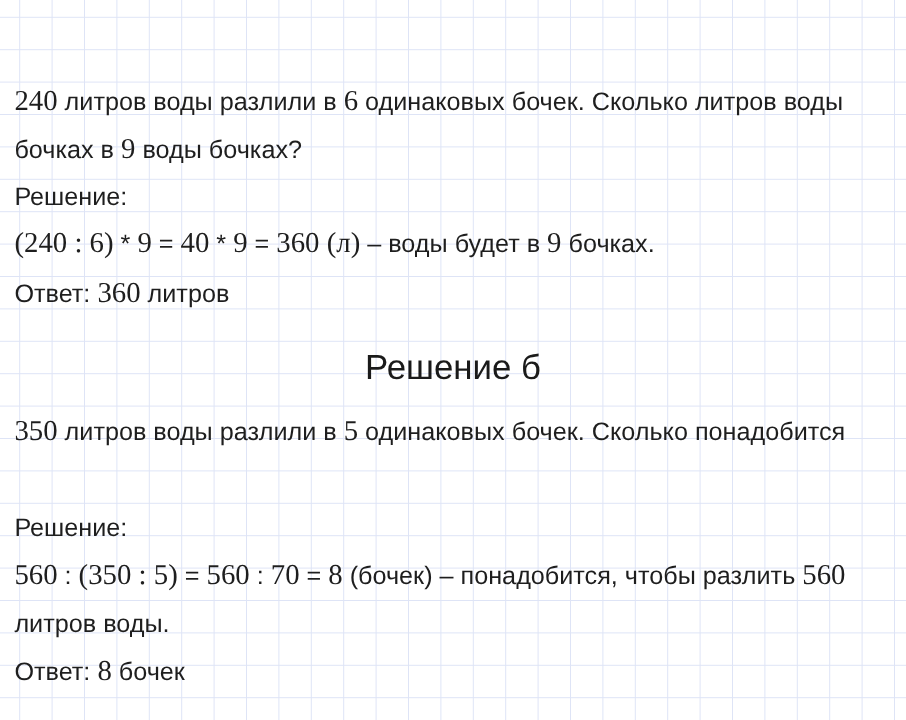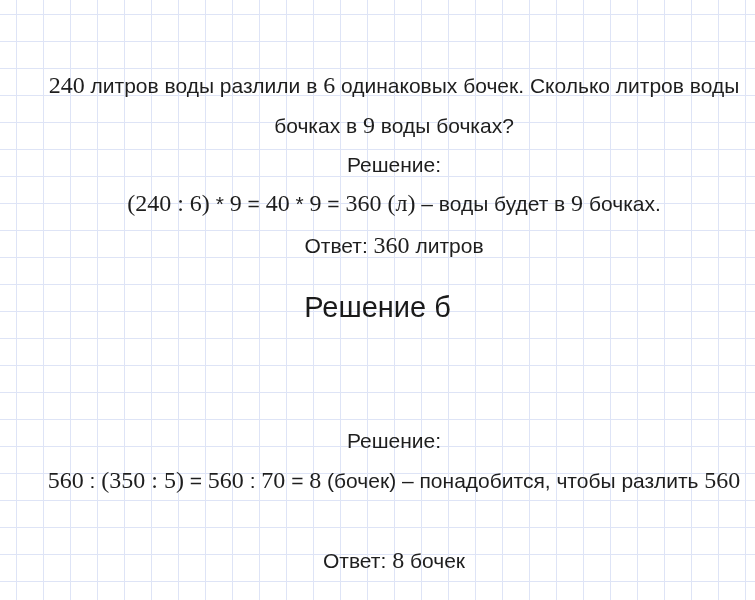--- a/index.html
+++ b/index.html
@@ -24,27 +24,26 @@
     margin: 0;
     text-align: center;
     font-size: 29px;
     font-weight: 400;
     line-height: 29px;
     color: #1a1a1a;
     white-space: nowrap;
   }
   .line {
     position: absolute;
-    left: 33px;
+    left: 12px;
     right: 0;
     font-size: 21px;
     line-height: 21px;
     white-space: nowrap;
     color: #1e1e1e;
-    text-align: center;
   }
   .seg-sans {
     font-family: "Liberation Sans", sans-serif;
     white-space: pre;
   }
   .seg-serif {
     font-family: "Liberation Serif", serif;
     font-size: 24px;
     line-height: 0;
     white-space: pre;
@@ -61,22 +60,24 @@
   <div class="line" style="top:115px"><span class="seg-sans">бочках в </span><span class="seg-serif">9</span><span class="seg-sans"> воды бочках?</span></div>
 
   <div class="line" style="top:154px"><span class="seg-sans">Решение:</span></div>
 
   <div class="line" style="top:193px"><span class="seg-serif">(240 : 6)</span><span class="seg-sans"> * </span><span class="seg-serif">9</span><span class="seg-sans"> = </span><span class="seg-serif">40</span><span class="seg-sans"> * </span><span class="seg-serif">9</span><span class="seg-sans"> = </span><span class="seg-serif">360 (л)</span><span class="seg-sans"> – воды будет в </span><span class="seg-serif">9</span><span class="seg-sans"> бочках.</span></div>
 
   <div class="line" style="top:235px"><span class="seg-sans">Ответ: </span><span class="seg-serif">360</span><span class="seg-sans"> литров</span></div>
 
   <h1 class="title" style="top:293px">Решение б</h1>
 
+  <div class="line" style="top:350px"><span class="seg-serif">350</span><span class="seg-sans"> литров воды разлили в </span><span class="seg-serif">5</span><span class="seg-sans"> одинаковых бочек. Сколько понадобится</span></div>
 
 
   <div class="line" style="top:430px"><span class="seg-sans">Решение:</span></div>
 
   <div class="line" style="top:470px"><span class="seg-serif">560</span><span class="seg-sans"> : </span><span class="seg-serif">(350 : 5)</span><span class="seg-sans"> = </span><span class="seg-serif">560</span><span class="seg-sans"> : </span><span class="seg-serif">70</span><span class="seg-sans"> = </span><span class="seg-serif">8</span><span class="seg-sans"> (бочек) – понадобится, чтобы разлить </span><span class="seg-serif">560</span></div>
 
+  <div class="line" style="top:510px"><span class="seg-sans">литров воды.</span></div>
 
   <div class="line" style="top:550px"><span class="seg-sans">Ответ: </span><span class="seg-serif">8</span><span class="seg-sans"> бочек</span></div>
 
 </div>
 
 </body></html>

